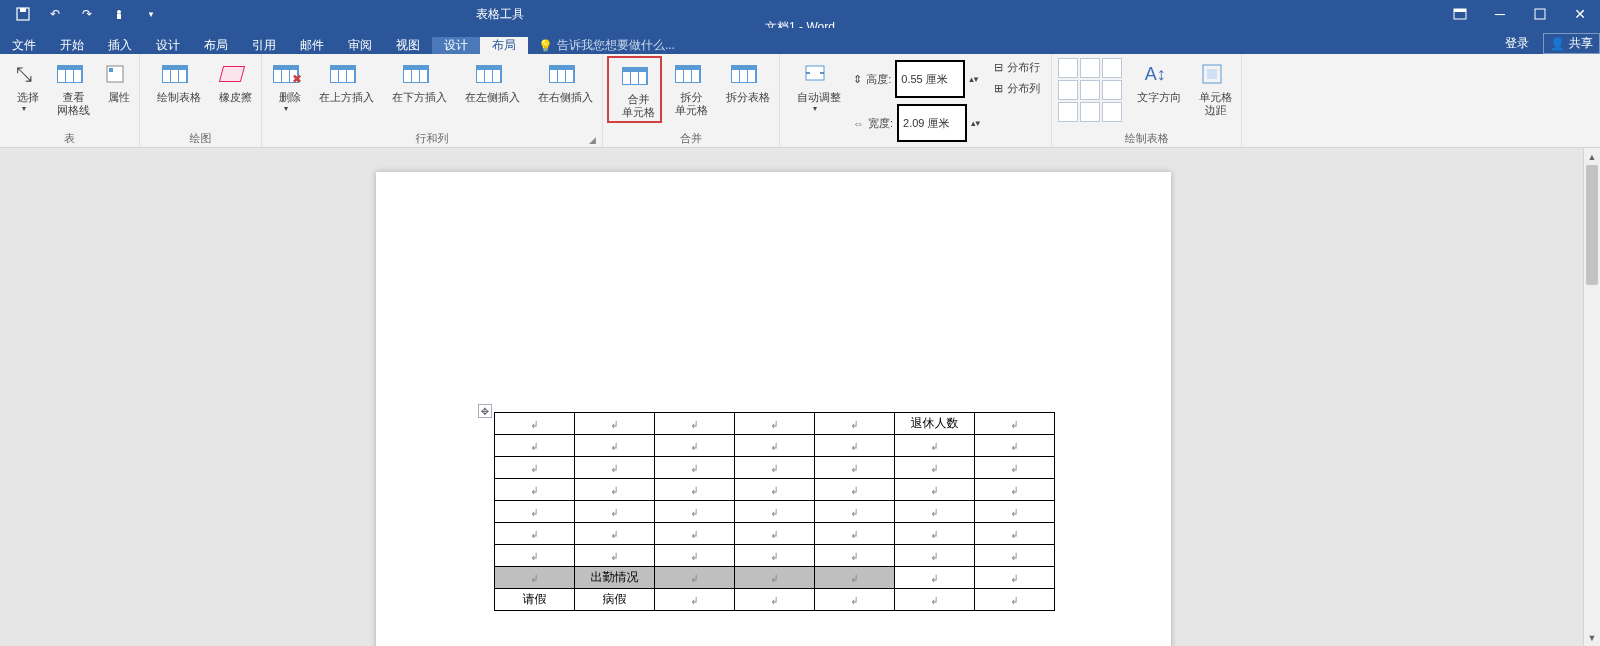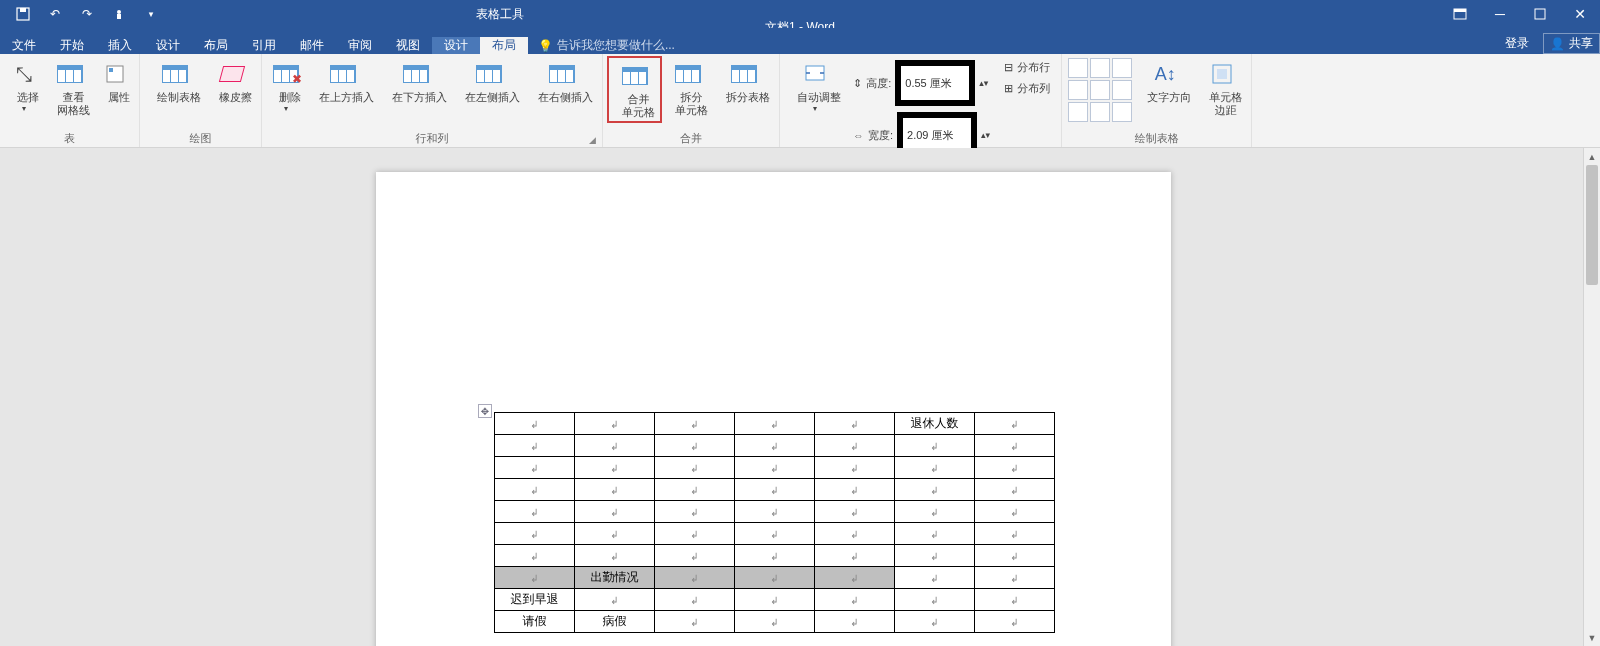--- a/index.html
+++ b/index.html
@@ -30,21 +30,21 @@
 .group { border-right: 1px solid #e1e1e1; padding: 2px 4px 0 4px; display: flex; flex-direction: column; }
 .group-body { flex: 1; display: flex; align-items: flex-start; }
 .group-label { font-size: 11px; color: #666; text-align: center; padding: 2px 0 1px 0; position: relative; }
 .group-label .launcher { position: absolute; right: 2px; bottom: 2px; font-size: 9px; color: #888; cursor: pointer; }
 .btn-lg { display: flex; flex-direction: column; align-items: center; justify-content: flex-start; padding: 3px 5px 2px 5px; cursor: pointer; font-size: 11px; color: #444; text-align: center; min-width: 36px; }
 .btn-lg .icon { width: 30px; height: 30px; margin-bottom: 2px; display: flex; align-items: center; justify-content: center; }
 .btn-lg .lbl { line-height: 13px; white-space: pre-line; margin-left: 8px; }
 .highlight-red { border: 2px solid #d04040; }
 .stack-col { display: flex; flex-direction: column; justify-content: flex-start; gap: 2px; padding: 2px 3px; }
 .btn-sm { display: flex; align-items: center; gap: 4px; font-size: 11px; color: #444; padding: 2px 4px; cursor: pointer; white-space: nowrap; }
-.spin-input { width: 80px; height: 20px; border: 6px solid #000000; background: #fff; font-size: 11px; padding: 17px 4px; color: #333; }
+.spin-input { width: 70px; height: 20px; border: 2px solid #000000; background: #fff; font-size: 11px; padding: 17px 4px; color: #333; }
 .align-grid { display: grid; grid-template-columns: repeat(3, 20px); grid-template-rows: repeat(3, 20px); gap: 2px; padding: 2px; }
 .align-cell { border: 1px solid #bcc7d8; background: #fff; cursor: pointer; display:flex; align-items:center; justify-content:center;}
 
 
 .doc-area { position: absolute; top: 148px; left: 0; right: 0; bottom: 0; background: #e6e6e6; overflow: hidden; }
 .scrollbar-v { position: absolute; right: 0; top: 0; bottom: 0; width: 17px; background: #f0f0f0; border-left: 1px solid #d4d4d4; }
 .scroll-arrow { height: 17px; display: flex; align-items: center; justify-content: center; font-size: 9px; color: #666; cursor: pointer; }
 .scroll-thumb { position: absolute; top: 17px; left: 2px; right: 2px; height: 120px; background: #c2c2c2; border-radius: 2px; }
 .page { position: absolute; left: 376px; top: 24px; width: 795px; height: 1000px; background: #fff; box-shadow: 0 0 6px rgba(0,0,0,0.25); }
 .table-anchor { position: absolute; left: 478px; top: 256px; width: 14px; height: 14px; border: 1px solid #aab; display:flex; align-items:center; justify-content:center; font-size:10px; color:#667; cursor: move; background:#fff;}
@@ -381,29 +381,20 @@
     <tr>
       <td class="sel"><span class="cell-mark">↲</span></td>
       <td class="sel">出勤情况</td>
       <td class="sel"><span class="cell-mark">↲</span></td>
       <td class="sel"><span class="cell-mark">↲</span></td>
       <td class="sel"><span class="cell-mark">↲</span></td>
       <td><span class="cell-mark">↲</span></td>
       <td><span class="cell-mark">↲</span></td>
     </tr>
     <tr>
-      <td>迟到早退</td>
-      <td><span class="cell-mark">↲</span></td>
-          <td><span class="cell-mark">↲</span></td>
-          <td><span class="cell-mark">↲</span></td>
-          <td><span class="cell-mark">↲</span></td>
-          <td><span class="cell-mark">↲</span></td>
-          <td><span class="cell-mark">↲</span></td>
-    </tr>
-    <tr>
       <td>请假</td>
       <td>病假</td>
       <td><span class="cell-mark">↲</span></td>
           <td><span class="cell-mark">↲</span></td>
           <td><span class="cell-mark">↲</span></td>
           <td><span class="cell-mark">↲</span></td>
           <td><span class="cell-mark">↲</span></td>
     </tr>
 
   </tbody>

